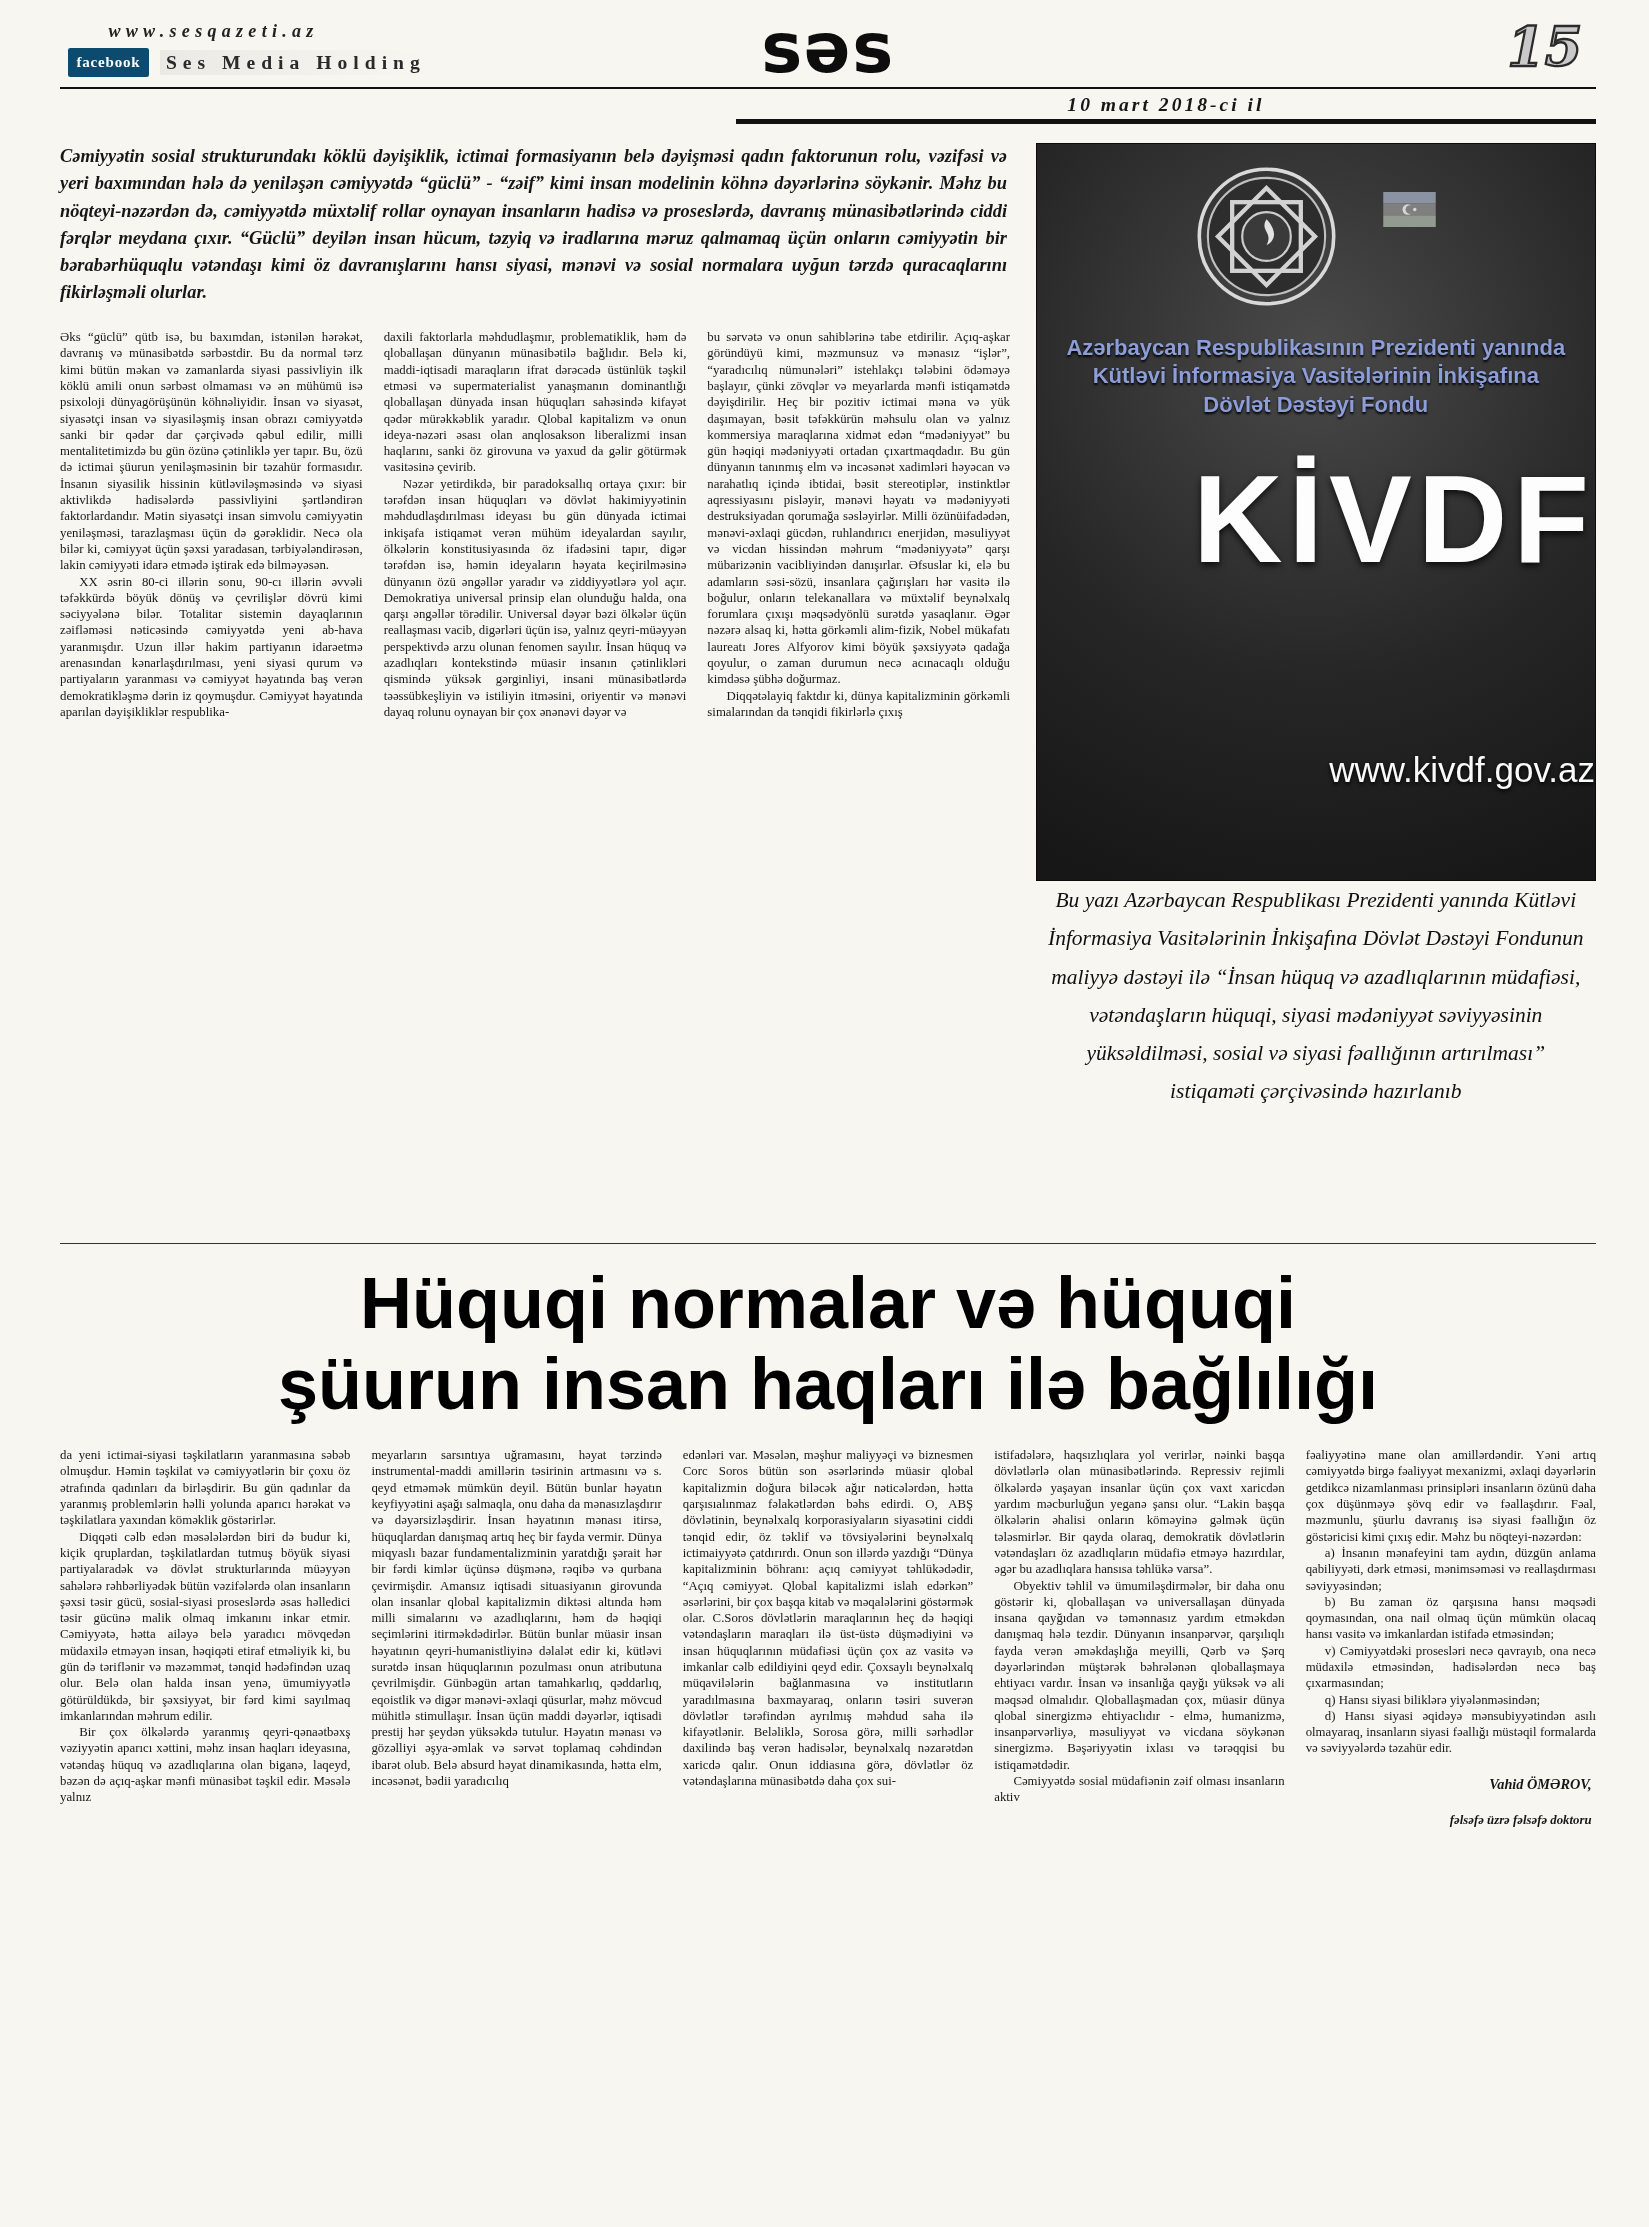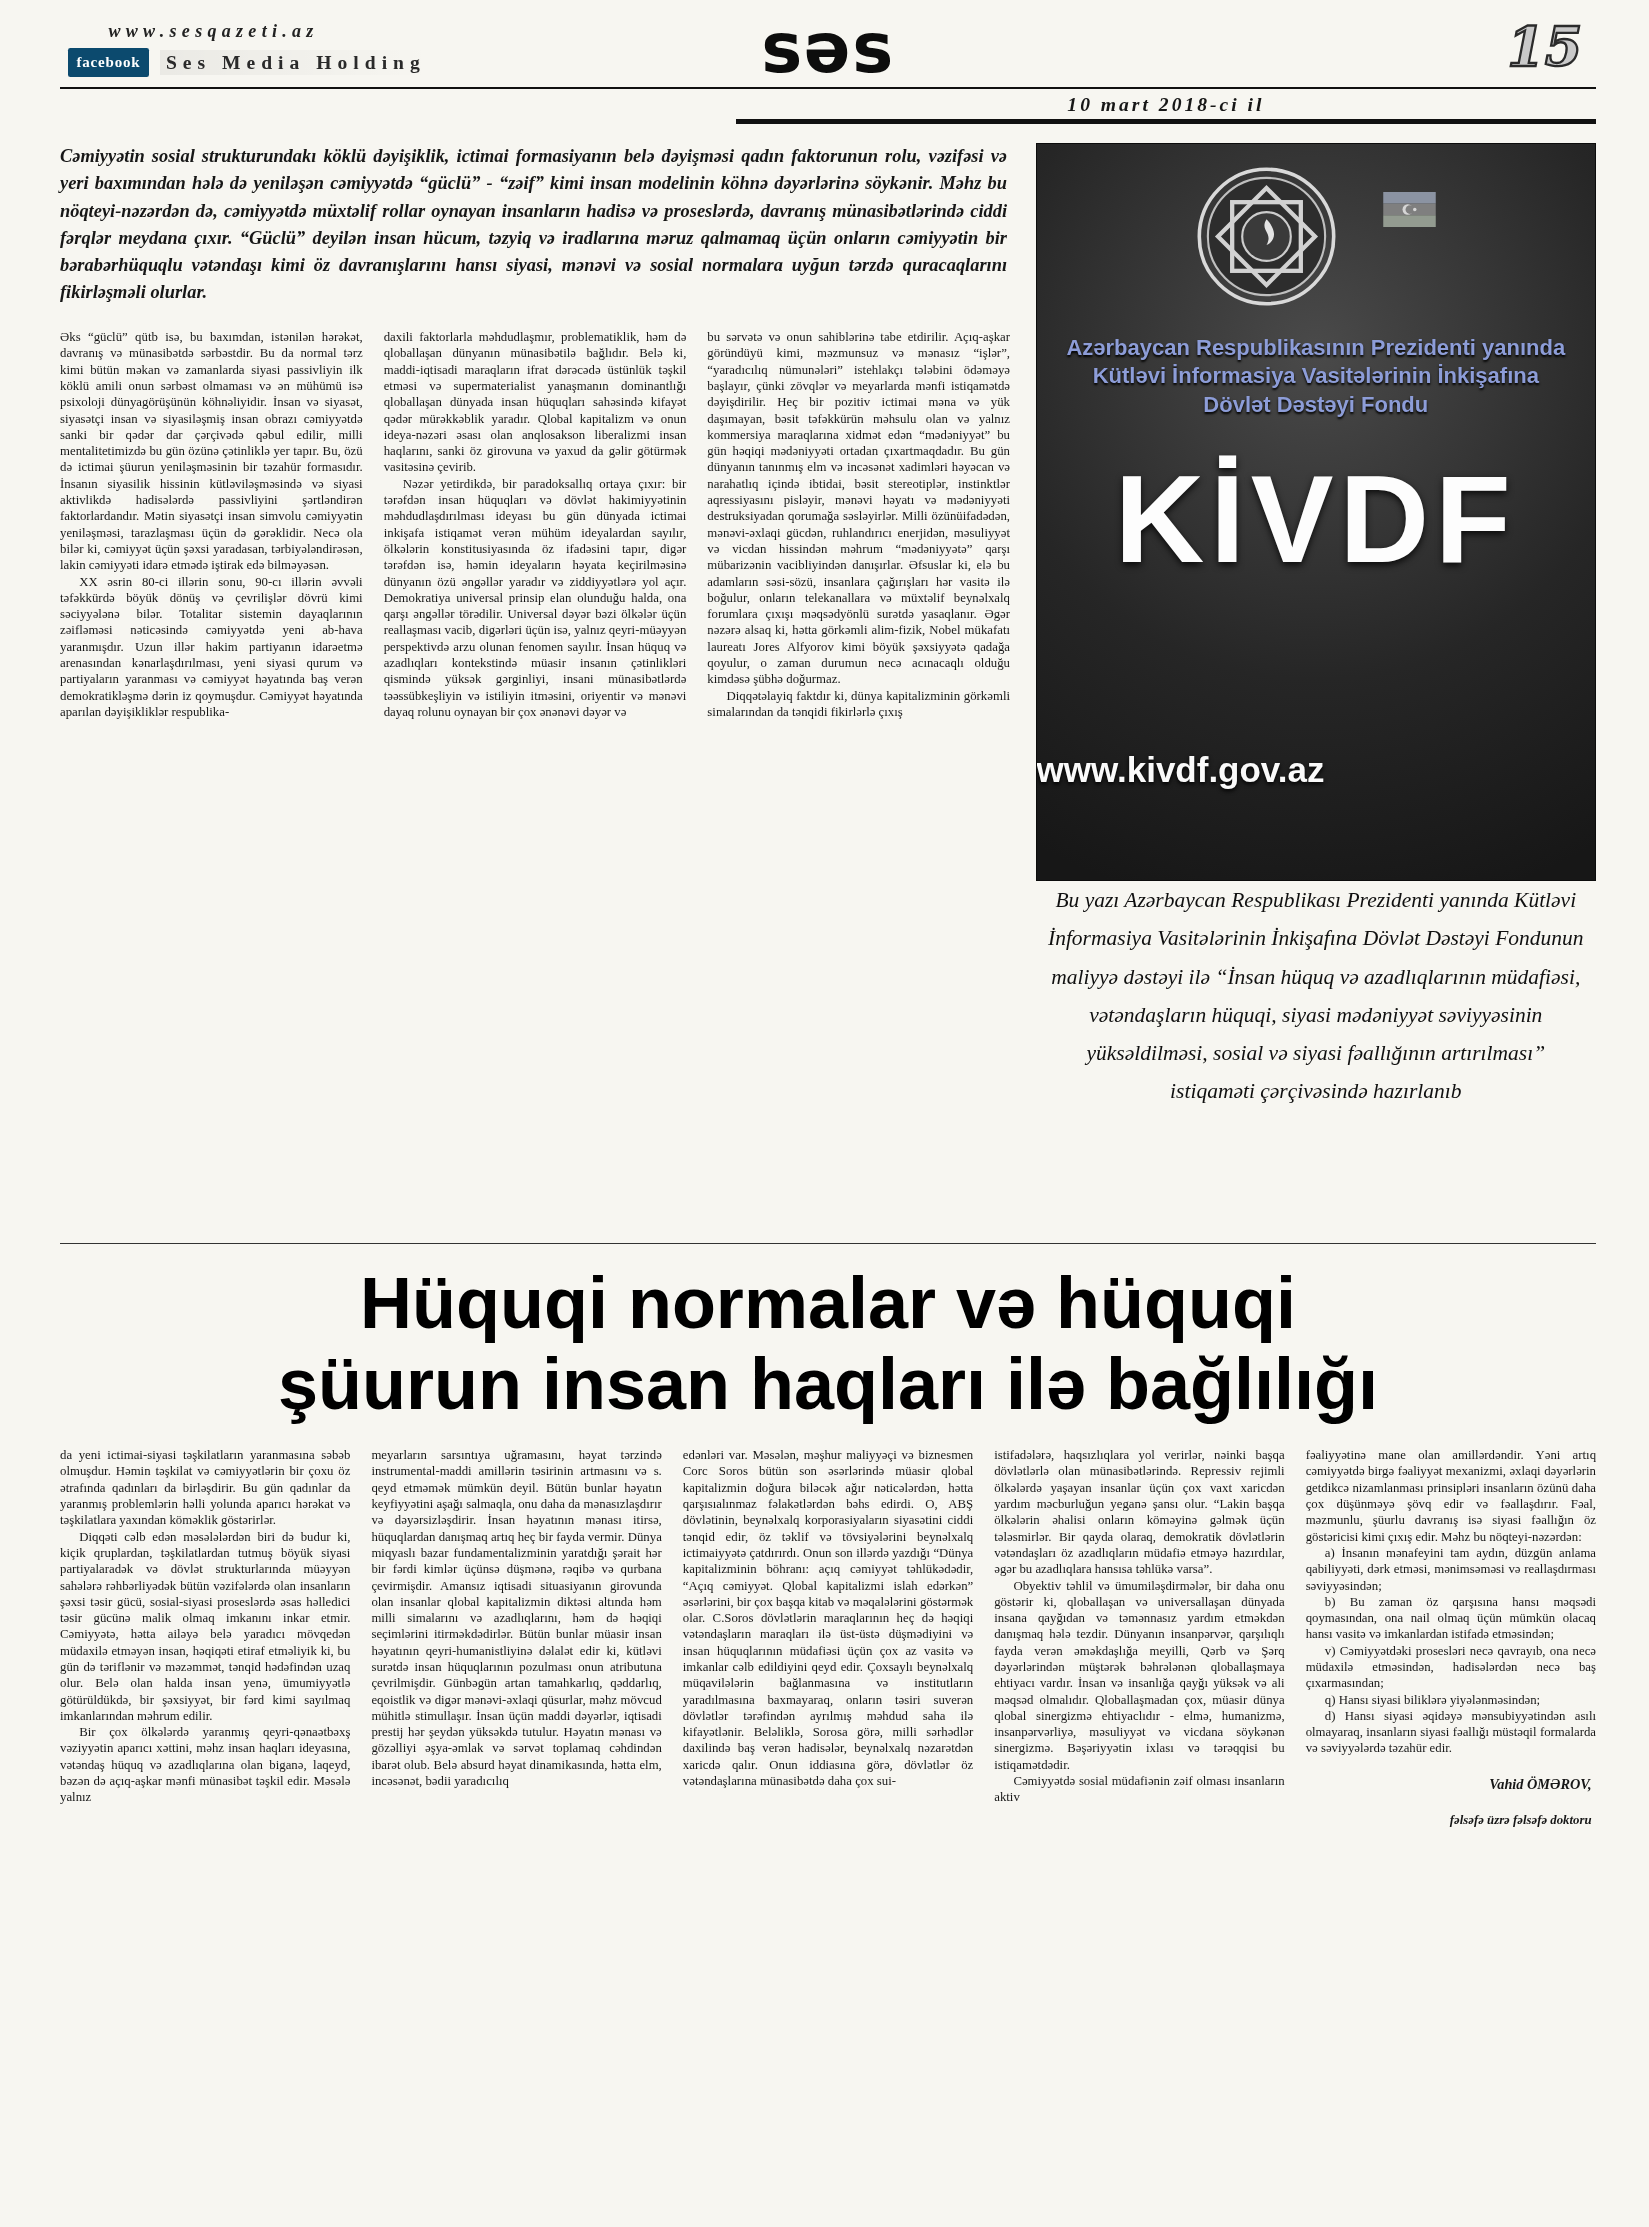--- a/index.html
+++ b/index.html
@@ -89,28 +89,28 @@
   .ad-emblem-row { display: flex; justify-content: center; align-items: flex-start; gap: 45px; }
   .ad-emblem { width: 143px; height: 143px; }
   .ad-flag { width: 53px; height: 35px; margin-top: 27px; opacity: 0.85; }
   .ad-org {
     margin-top: 25.6px; text-align: center;
     font-family: "Liberation Sans", sans-serif; font-weight: bold;
     font-size: 22px; line-height: 1.3; color: #8d9dd8;
     text-shadow: 0 1.5px 2.3px #000;
   }
   .ad-acronym {
-    margin-top: 38px; text-align: center;
+    margin-top: 38px; text-align: right;
     font-family: "Liberation Sans", sans-serif; font-weight: bold;
     font-size: 124px; line-height: 1; color: #fdfdfd; letter-spacing: 6px;
     text-shadow: 0 3px 7.5px rgba(0,0,0,0.8);
   }
   .ad-site {
-    position: absolute; left: 0; right: 0; bottom: 90px; text-align: left;
-    font-family: "Liberation Sans", sans-serif; font-weight: bold;
+    position: absolute; left: 0; right: 0; bottom: 90px; text-align: right;
+    font-family: "Liberation Sans", sans-serif; font-weight: normal;
     font-size: 35px; color: #fafafa; text-shadow: 0 2.3px 4.5px #000;
   }
 
   .funding-note {
     padding: 0 7.5px;
     font-style: italic; font-size: 21.5px; line-height: 1.78;
     text-align: center; color: #101010;
   }
 
   

